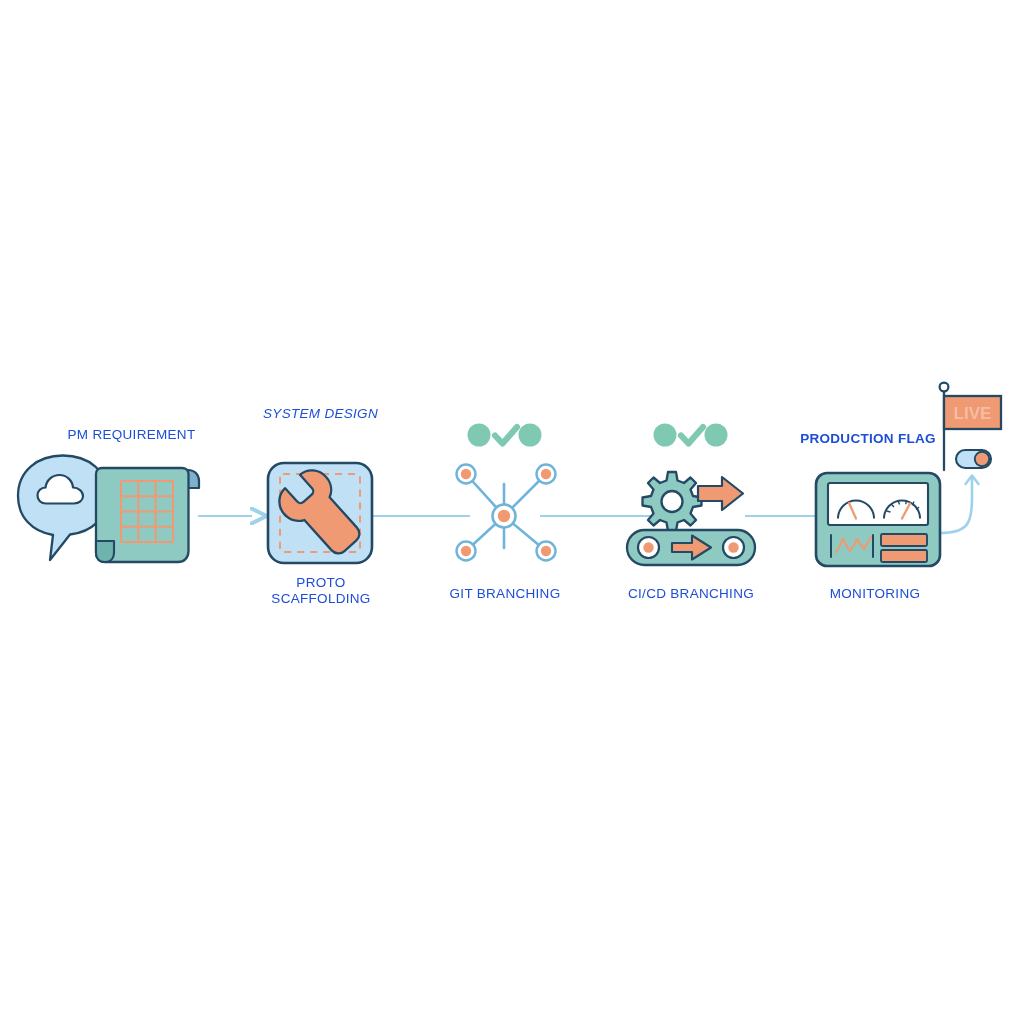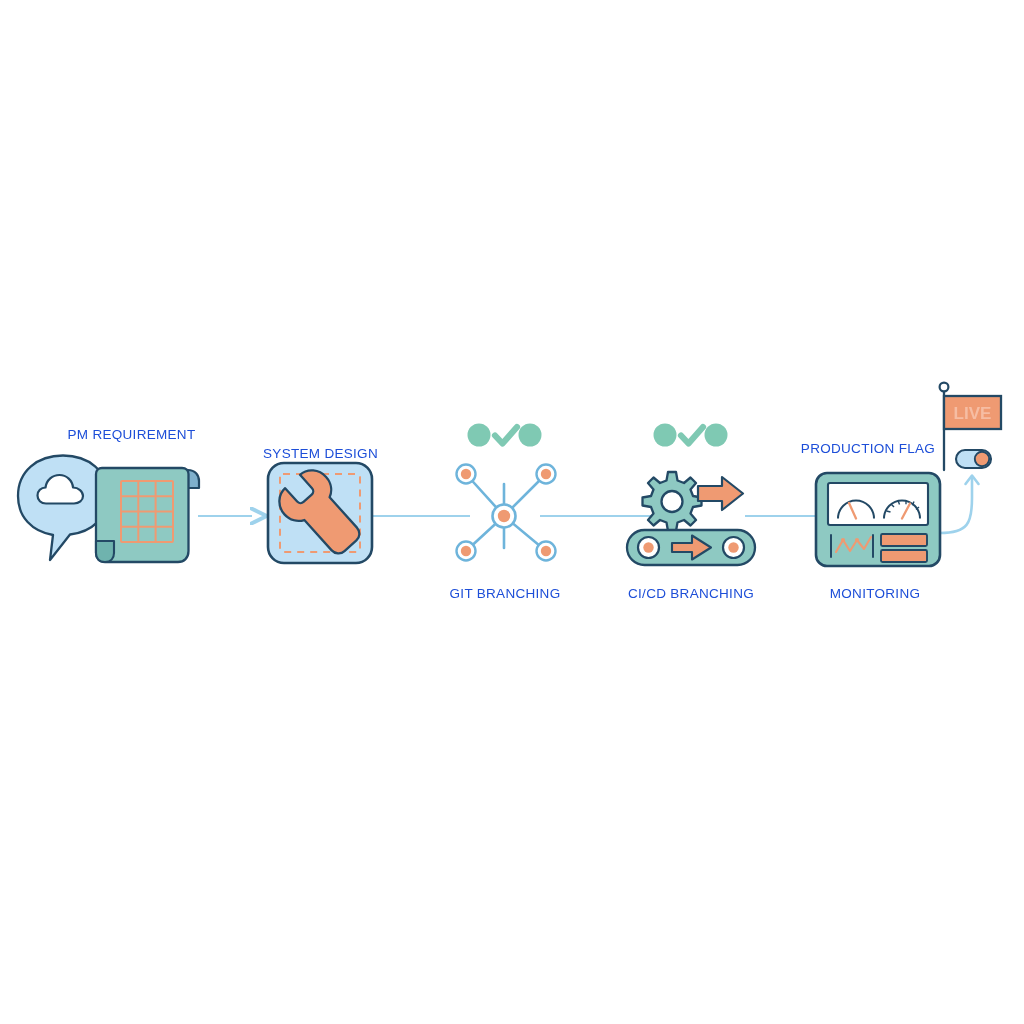--- a/index.html
+++ b/index.html
@@ -36,24 +36,26 @@
     top: 0;
   }
 </style>
 </head>
 <body>
 
 <div id="canvas">
 
   <div class="stage-label" style="left:44px; top:427px; width:175px;">PM REQUIREMENT</div>
 
-  <div class="stage-label" style="left:243px; top:446px; width:155px;">SYSTEM DESIGN</div>
-
-  <div class="stage-label" style="left:778px; top:441px; width:180px;">PRODUCTION FLAG</div>
-
+  <div class="stage-label" style="left:243px; top:406px; width:155px;font-style:italic;">SYSTEM DESIGN</div>
+
+  <div class="stage-label" style="left:778px; top:431px; width:180px;font-weight:bold;">PRODUCTION FLAG</div>
+
+  <div class="stage-label" style="left:245px; top:575px; width:152px;">PROTO
+SCAFFOLDING</div>
 
   <div class="stage-label" style="left:429px; top:586px; width:152px;">GIT BRANCHING</div>
 
   <div class="stage-label" style="left:615px; top:586px; width:152px;">CI/CD BRANCHING</div>
 
   <div class="stage-label" style="left:799px; top:586px; width:152px;">MONITORING</div>
 
   <svg class="flow-svg" width="1024" height="1024" viewBox="0 0 1024 1024">
 
     <defs>

